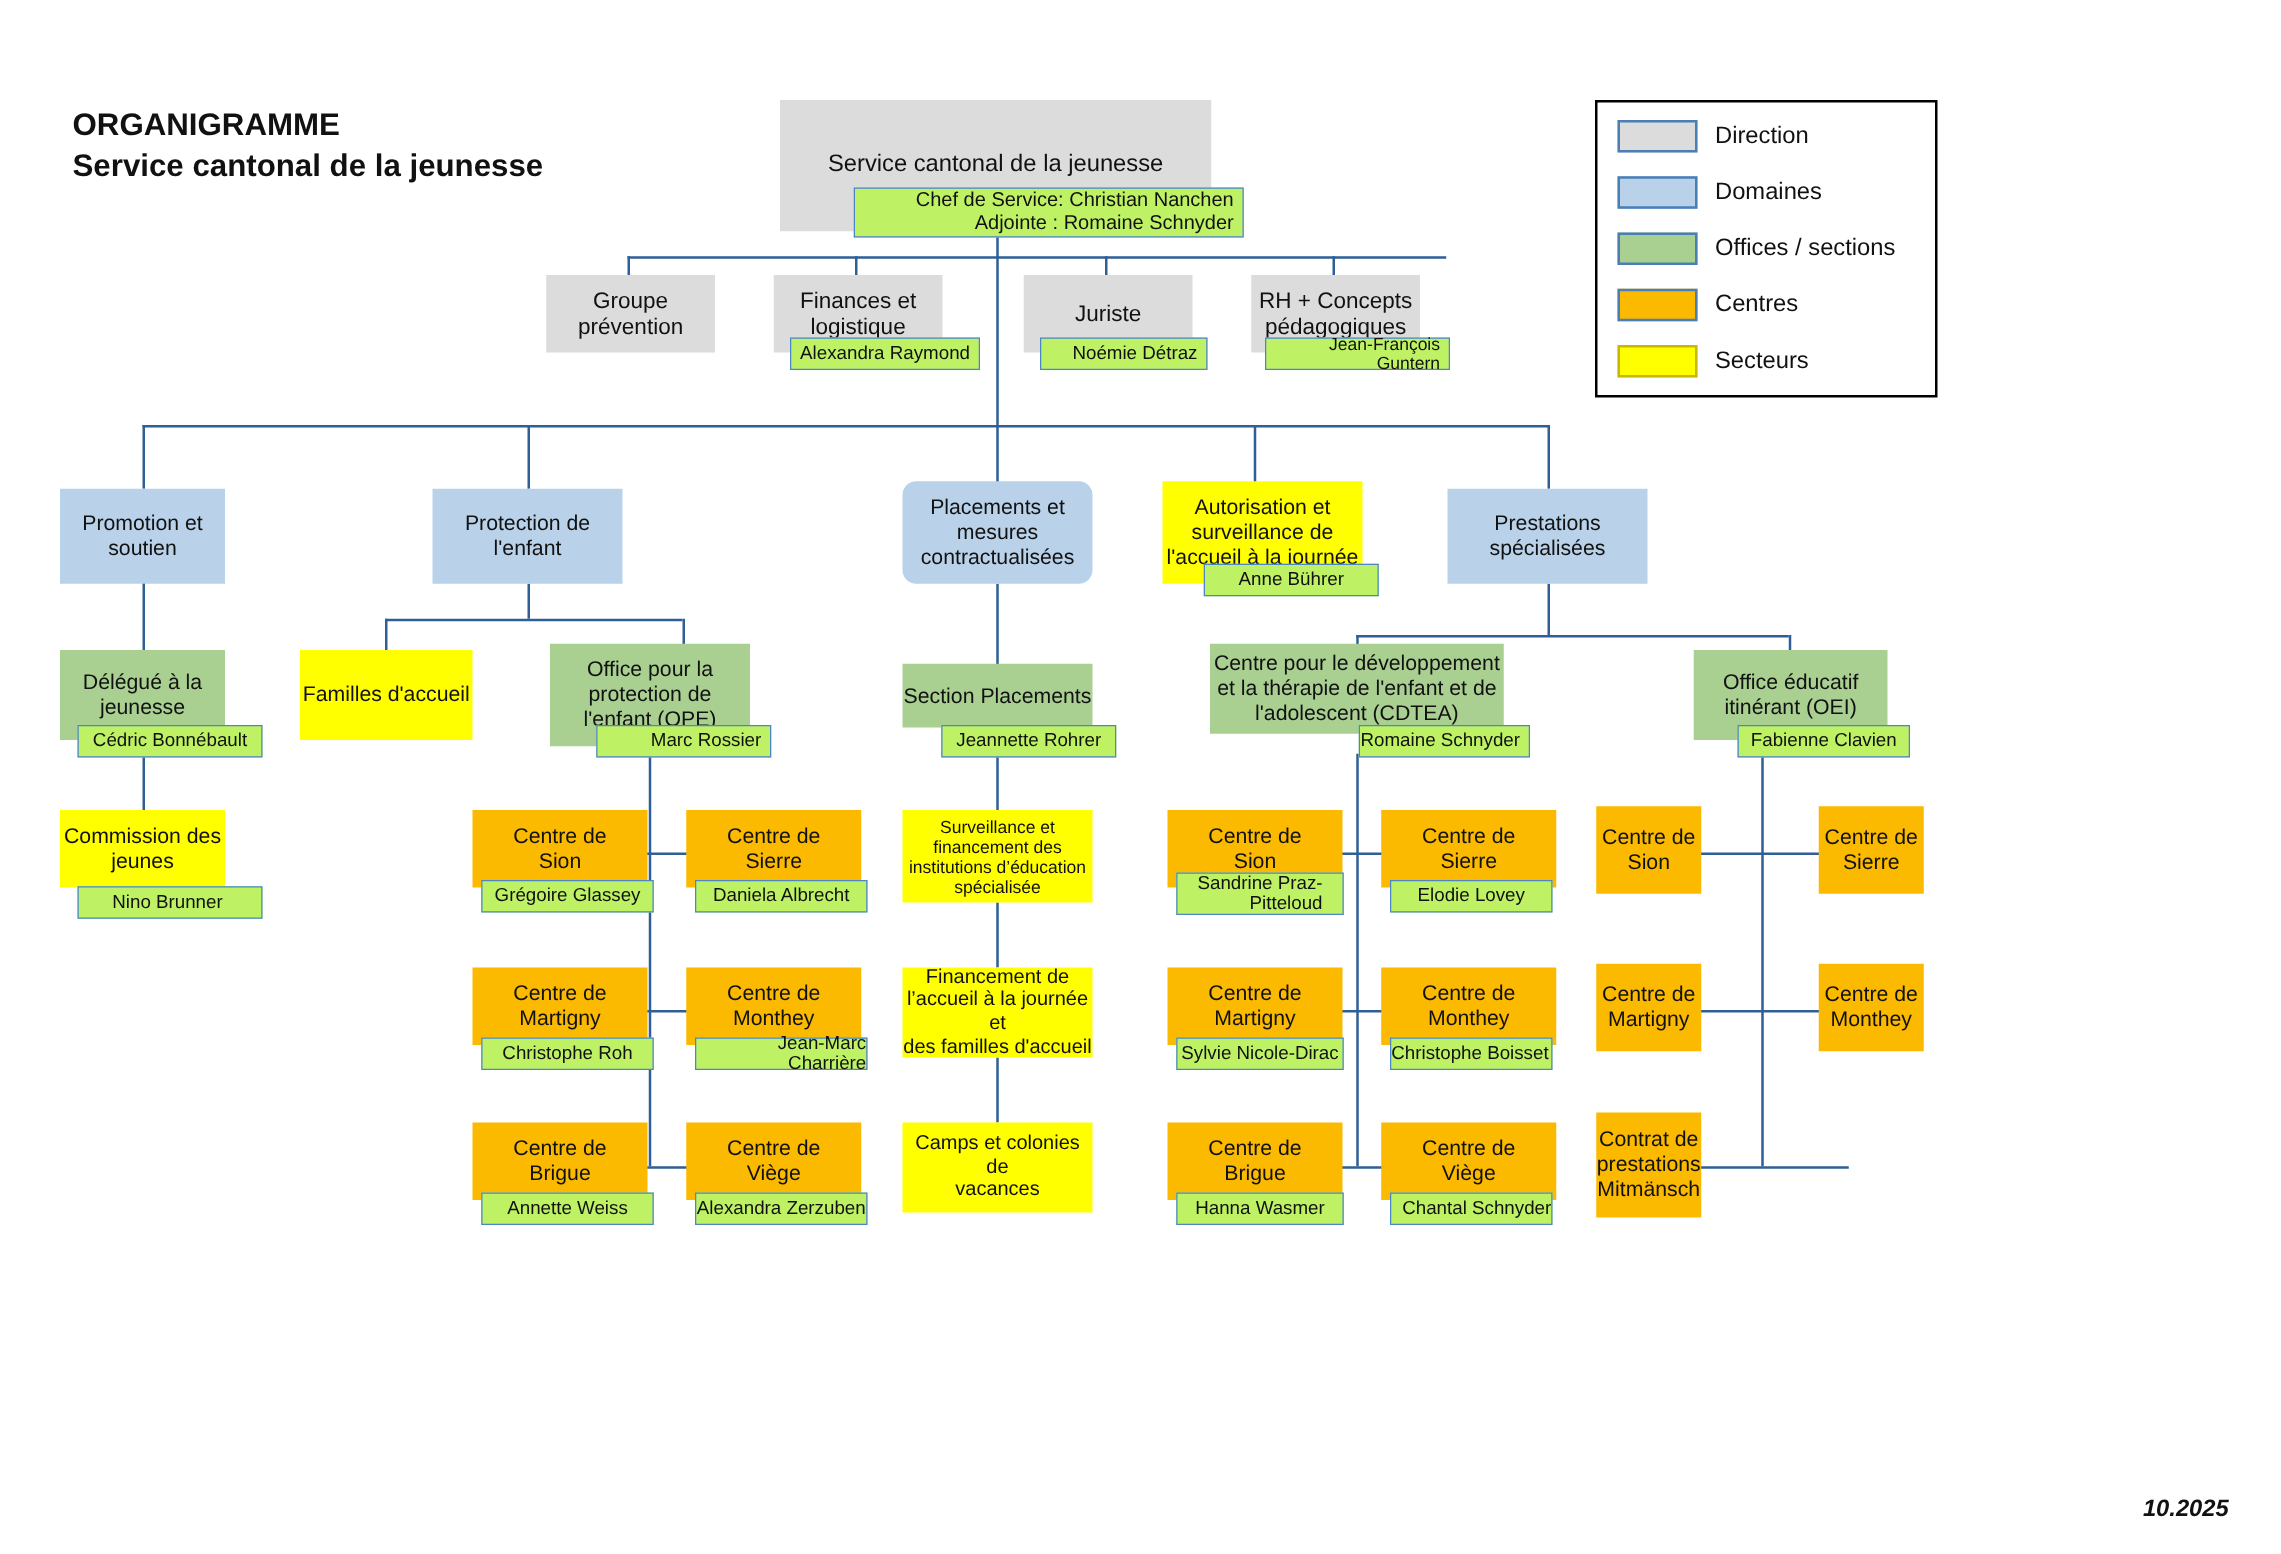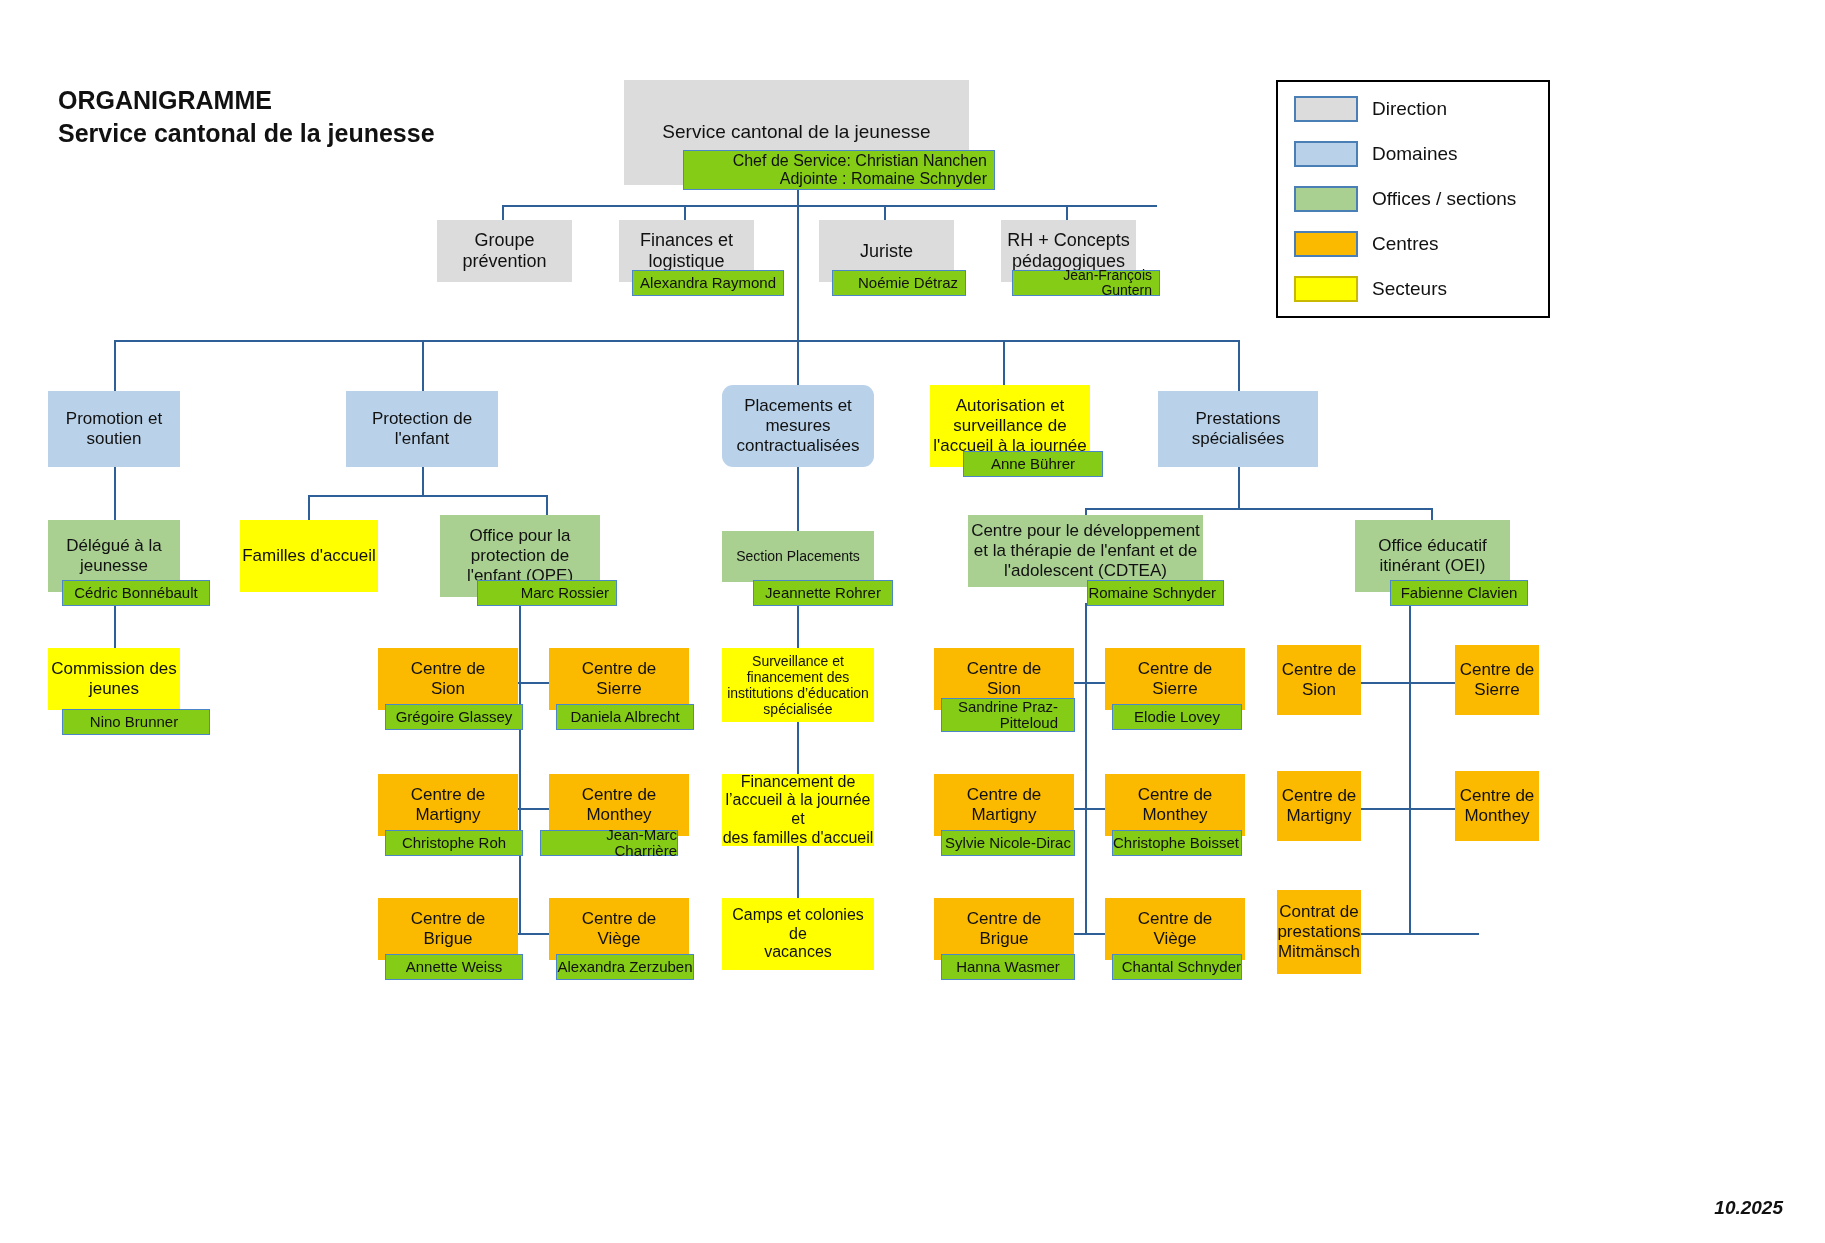--- a/index.html
+++ b/index.html
@@ -26,21 +26,21 @@
     z-index:3;
   }
   .grey{background:#dcdcdc;}
   .blue{background:#b9d2ea;}
   .green{background:#a9cf91;}
   .orange{background:#fbb900;}
   .yellow{background:#ffff00;}
   .namebox{
     position:absolute;
     box-sizing:border-box;
-    background:#84cc16;
+    background:#bef264;
     border:1.4px solid #4a86c8;
     display:flex;
     align-items:center;
     justify-content:flex-end;
     padding-right:7px;
     text-align:right;
     line-height:1.1;
     white-space:pre-line;
     z-index:6;
   }
@@ -254,21 +254,21 @@
 
   <div class="box green" style="left:440px;top:515px;width:160px;height:82px;font-size:17px;">
     <span>Office pour la
 protection de
 l'enfant (OPE)</span>
   </div>
   <div class="namebox" style="left:477px;top:580px;width:140px;height:26px;font-size:15px;">
     <span>Marc Rossier</span>
   </div>
 
-  <div class="box green" style="left:722px;top:531px;width:152px;height:51px;font-size:14px;">
+  <div class="box green" style="left:722px;top:531px;width:152px;height:51px;font-size:17px;">
     <span>Section Placements</span>
   </div>
   <div class="namebox" style="left:753px;top:580px;width:140px;height:26px;font-size:15px;justify-content:center;padding-right:0;">
     <span>Jeannette Rohrer</span>
   </div>
 
   <div class="box green" style="left:968px;top:515px;width:235px;height:72px;font-size:17px;">
     <span>Centre pour le développement
 et la thérapie de l'enfant et de
 l'adolescent (CDTEA)</span>
@@ -314,21 +314,21 @@
 Martigny</span>
   </div>
   <div class="namebox" style="left:385px;top:830px;width:138px;height:26px;font-size:15px;justify-content:center;padding-right:0;">
     <span>Christophe Roh</span>
   </div>
 
   <div class="box orange" style="left:549px;top:774px;width:140px;height:62px;font-size:17px;">
     <span>Centre de
 Monthey</span>
   </div>
-  <div class="namebox" style="left:540px;top:830px;width:138px;height:26px;font-size:15px;justify-content:center;padding-right:0;">
+  <div class="namebox" style="left:556px;top:830px;width:138px;height:26px;font-size:15px;justify-content:center;padding-right:0;">
     <span>Jean-Marc Charrière</span>
   </div>
 
   <div class="box orange" style="left:378px;top:898px;width:140px;height:62px;font-size:17px;">
     <span>Centre de
 Brigue</span>
   </div>
   <div class="namebox" style="left:385px;top:954px;width:138px;height:26px;font-size:15px;justify-content:center;padding-right:0;">
     <span>Annette Weiss</span>
   </div>

